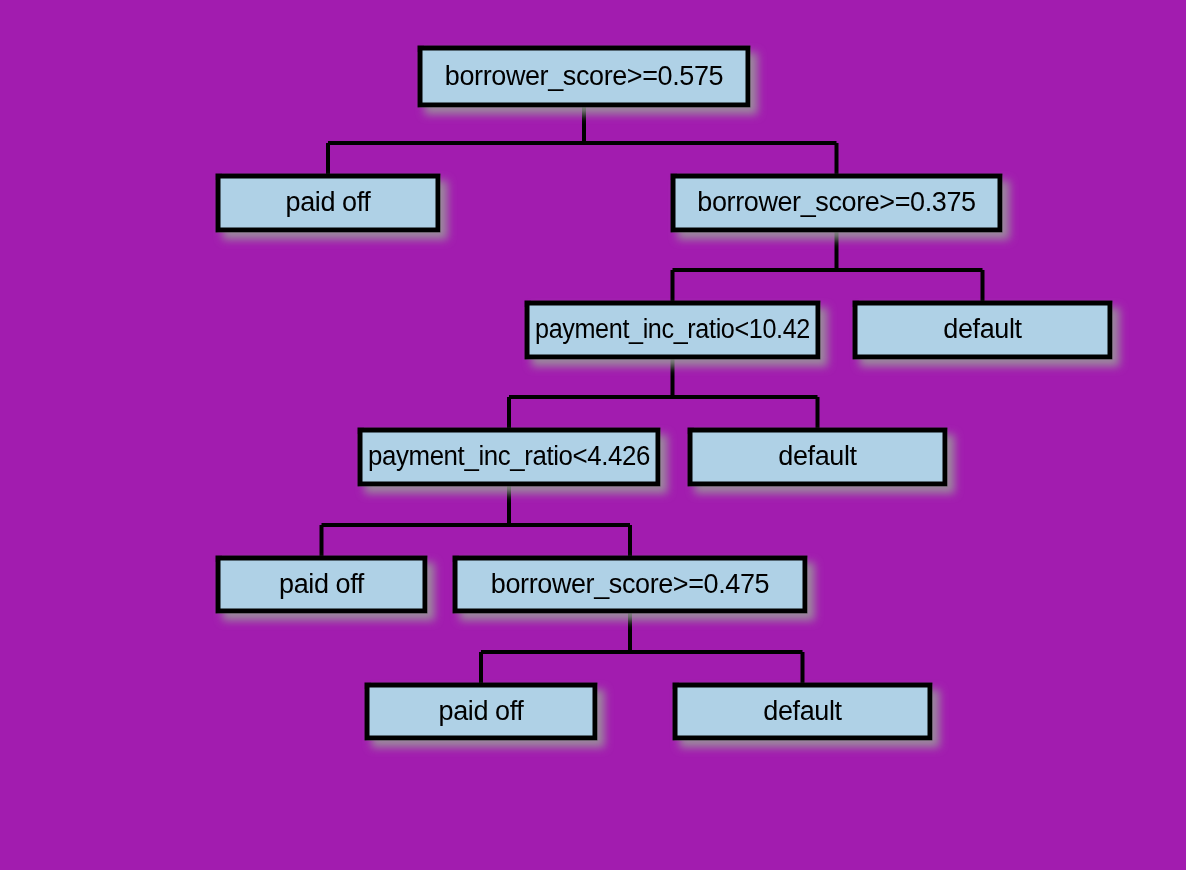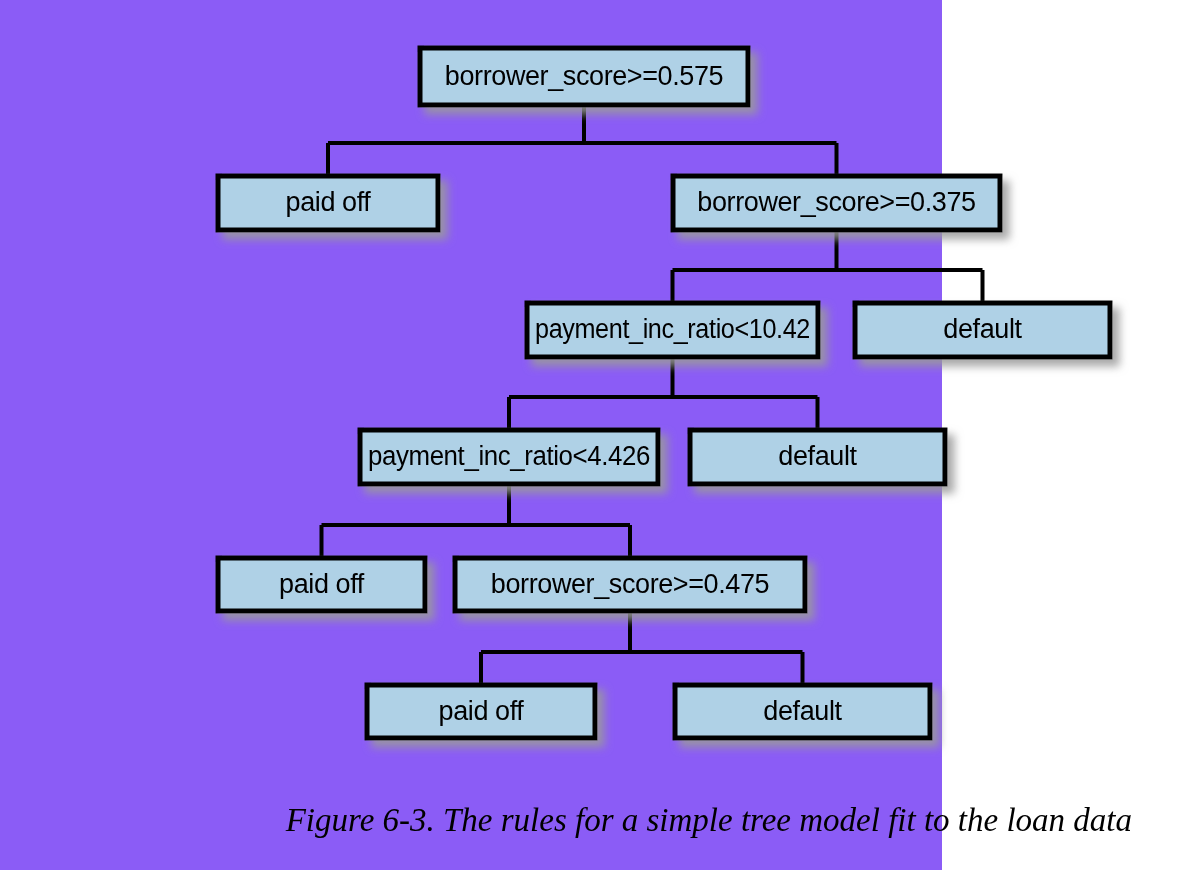--- a/index.html
+++ b/index.html
@@ -9,24 +9,23 @@
     background: #ffffff;
   }
   body {
     width: 1186px;
     height: 870px;
     font-family: "Liberation Sans", sans-serif;
     overflow: hidden;
   }
   #figure-root {
     position: relative;
-    width: 942px;
+    width: 1186px;
     height: 870px;
-    background: #8b5cf6;
-    text-align: right;
+    background: #a21caf;
   }
   #tree-svg {
     position: absolute;
     left: 0;
     top: 0;
     width: 1186px;
     height: 790px;
     display: block;
   }
   .node-box {
@@ -121,15 +120,14 @@
           <rect x="367" y="685" width="228" height="53" class="node-box" filter="url(#box-shadow)"></rect>
           <text x="481" y="712.5" class="node-label">paid off</text>
         </g>
         <g>
           <rect x="675" y="685" width="255" height="53" class="node-box" filter="url(#box-shadow)"></rect>
           <text x="802.5" y="712.5" class="node-label">default</text>
         </g>
       </g>
   </svg>
 
-  <div class="caption">Figure 6-3. The rules for a simple tree model fit to the loan data</div>
 
 </div>
 
 </body></html>

